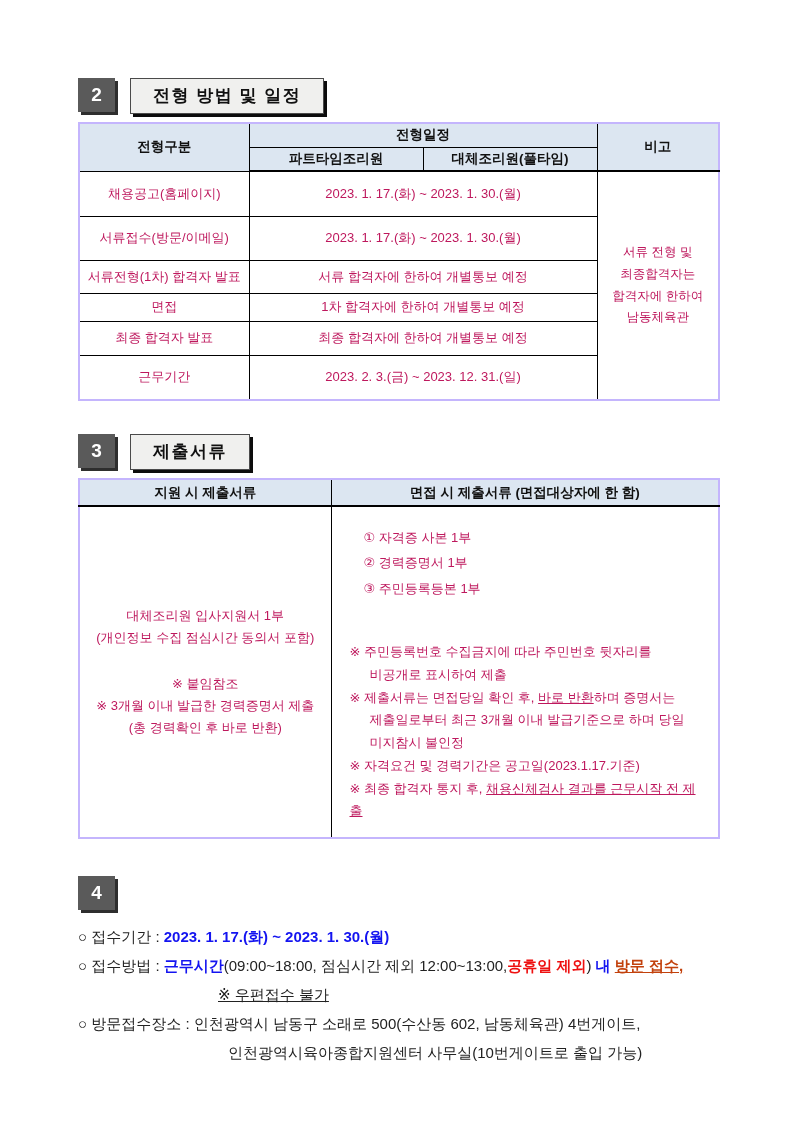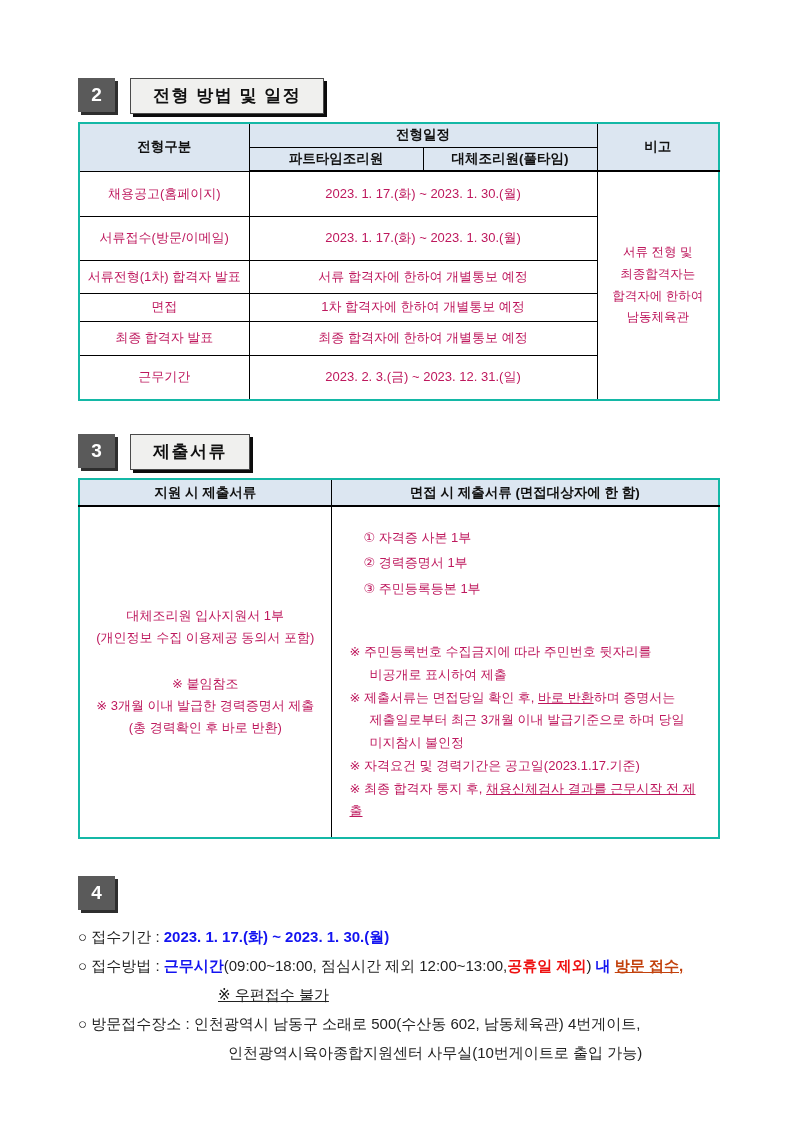--- a/index.html
+++ b/index.html
@@ -23,21 +23,21 @@
     box-shadow:3px 3px 0 #0c0c0c; padding:5px 22px 6px 22px;
     font-size:17px; font-weight:bold; letter-spacing:1.5px; color:#111;
   }
 
   
   table { border-collapse:collapse; width:640px; table-layout:fixed; }
   td {
     border:1px solid #000; font-size:13px; text-align:center; vertical-align:middle;
     color:#be185d; padding:2px 4px;
   }
-  .tbl { border:2px solid #14b8a6;padding-left:24px; }
+  .tbl { border:2px solid #c4b5fd;padding-left:24px; }
   .hd { background:#dce6f1; font-weight:bold; font-size:13.5px; color:#111; }
   .hd-bot td { border-bottom:2px solid #000; }
   .schedule-tbl { margin-top:8px; }
 
   .note-cell { font-size:12.5px; line-height:1.75; }
   .note-line { display:block; }
 
   
   .docs-tbl { margin-top:8px; }
   .docs-left { font-size:13px; line-height:1.7; vertical-align:middle; }
@@ -126,21 +126,21 @@
 
   <table class="tbl docs-tbl">
     <tbody>
         <tr class="h27 hd-bot">
       <td class="hd" style="width:252px;">지원 시 제출서류</td>
       <td class="hd" style="width:388px;">면접 시 제출서류 (면접대상자에 한 함)</td>
     </tr>
     <tr class="h280">
       <td class="docs-left">
         <div>대체조리원 입사지원서 1부</div>
-        <div>(개인정보 수집 이용제공 동의서 포함)</div>
+        <div>(개인정보 수집 점심시간 동의서 포함)</div>
         <div class="gap">※ 붙임참조</div>
         <div>※ 3개월 이내 발급한 경력증명서 제출</div>
         <div>(총 경력확인 후 바로 반환)</div>
       </td>
       <td class="docs-right">
         <div class="num-block">
           <div class="nline">① 자격증 사본 1부</div>
           <div class="nline">② 경력증명서 1부</div>
           <div class="nline">③ 주민등록등본 1부</div>
         </div>

